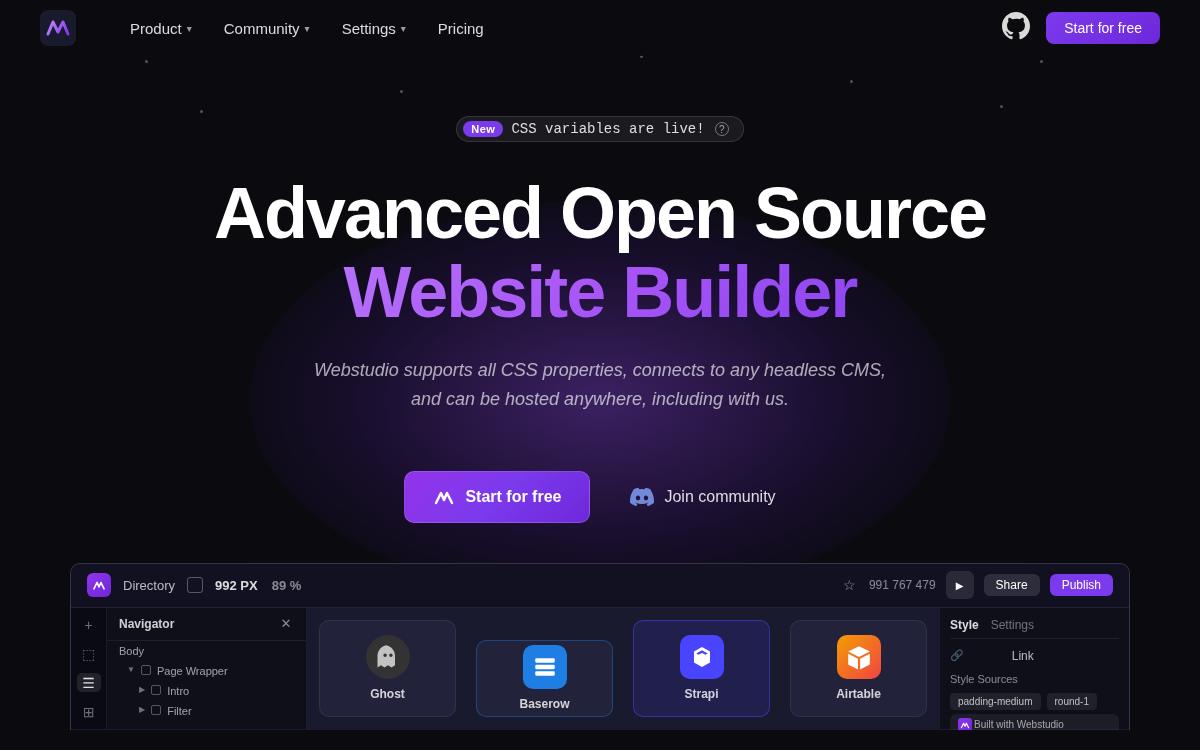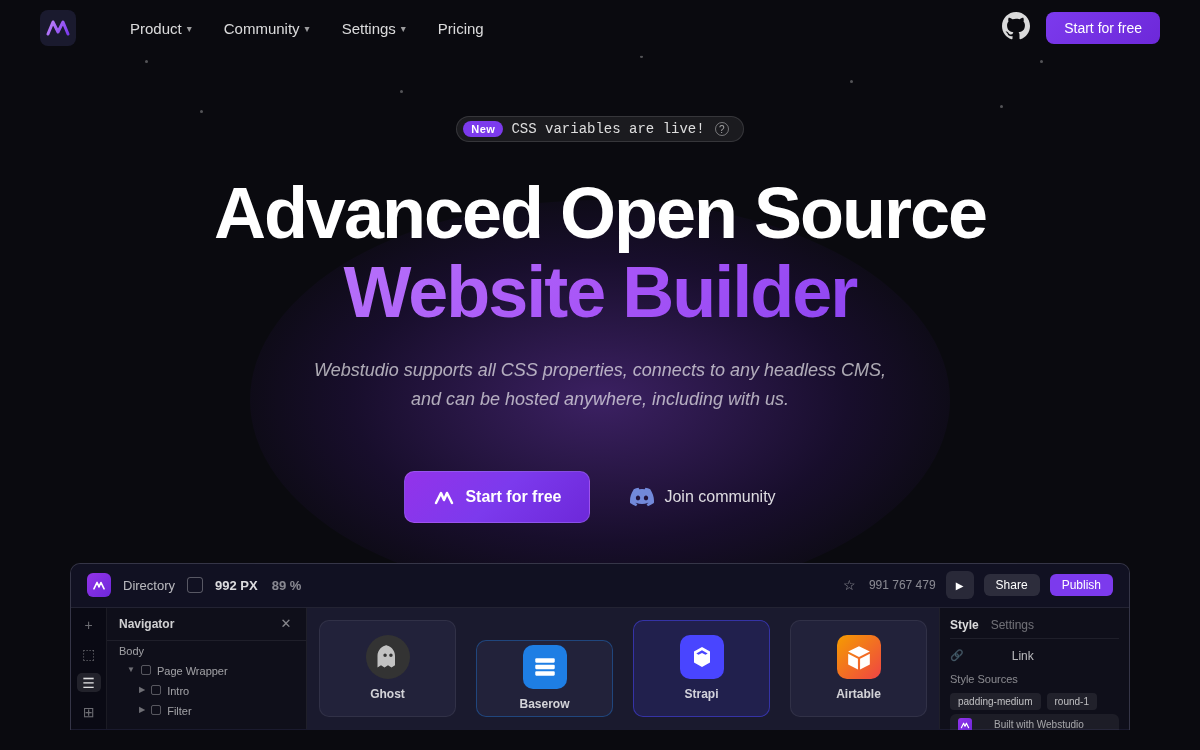--- a/index.html
+++ b/index.html
@@ -541,21 +541,21 @@
       background: rgba(255,255,255,0.08);
       border-radius: 4px;
       padding: 3px 8px;
       font-size: 10px;
       color: rgba(255,255,255,0.7);
     }
 
     .built-badge {
       display: flex;
       align-items: center;
-      gap: 22px;
+      gap: 2px;
       background: rgba(255,255,255,0.06);
       border-radius: 6px;
       padding: 4px 8px;
       margin-top: 4px;
     }
 
     .built-badge-icon {
       width: 14px;
       height: 14px;
       background: linear-gradient(135deg, #9333ea, #6d28d9);

